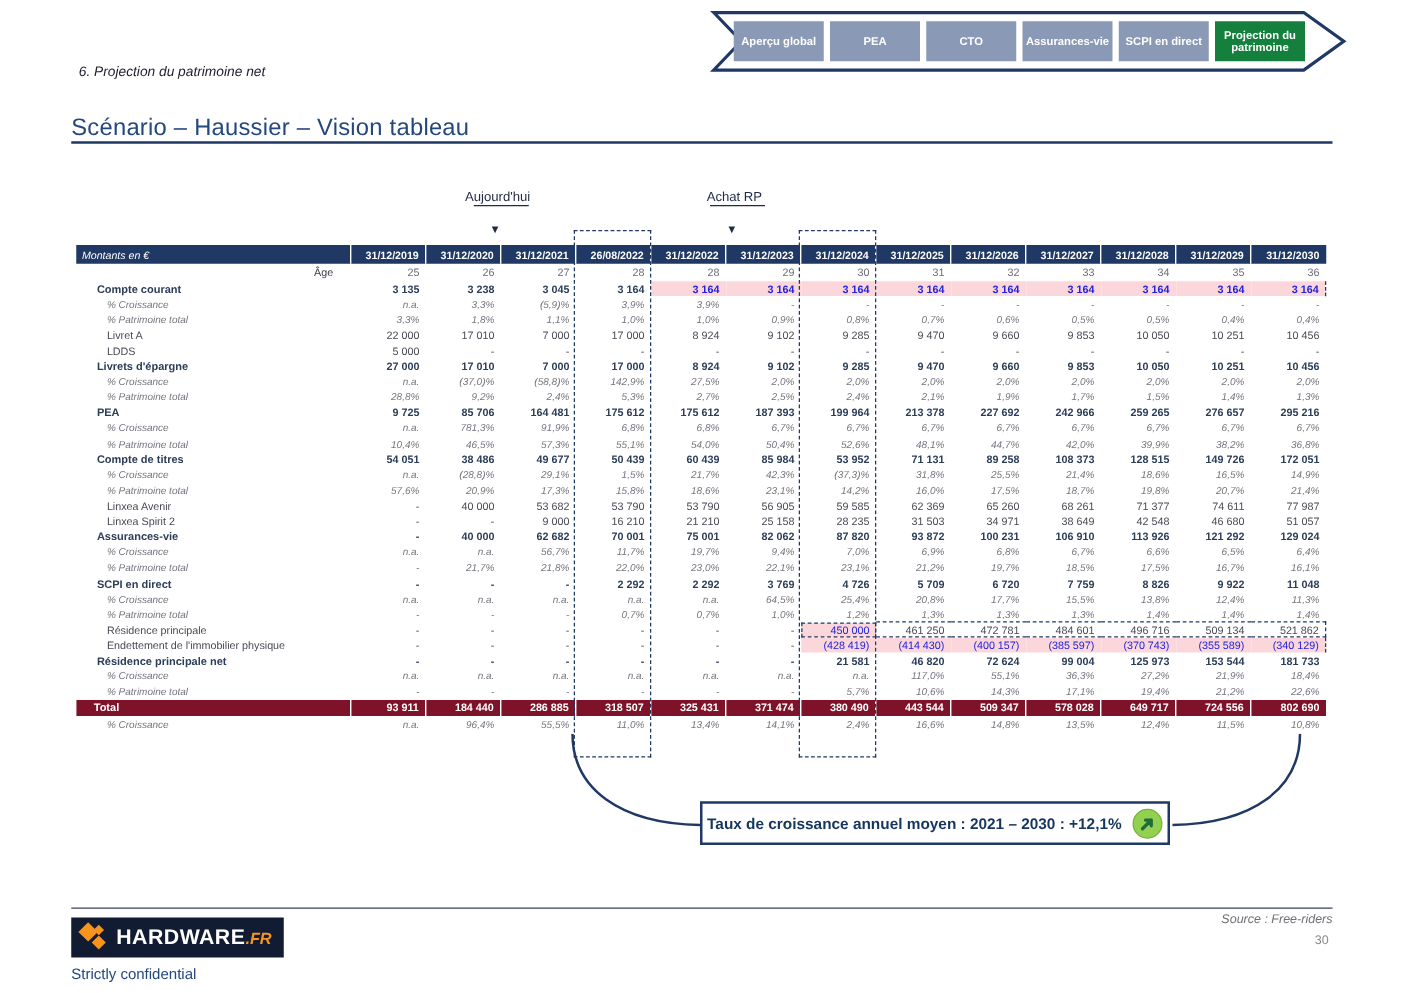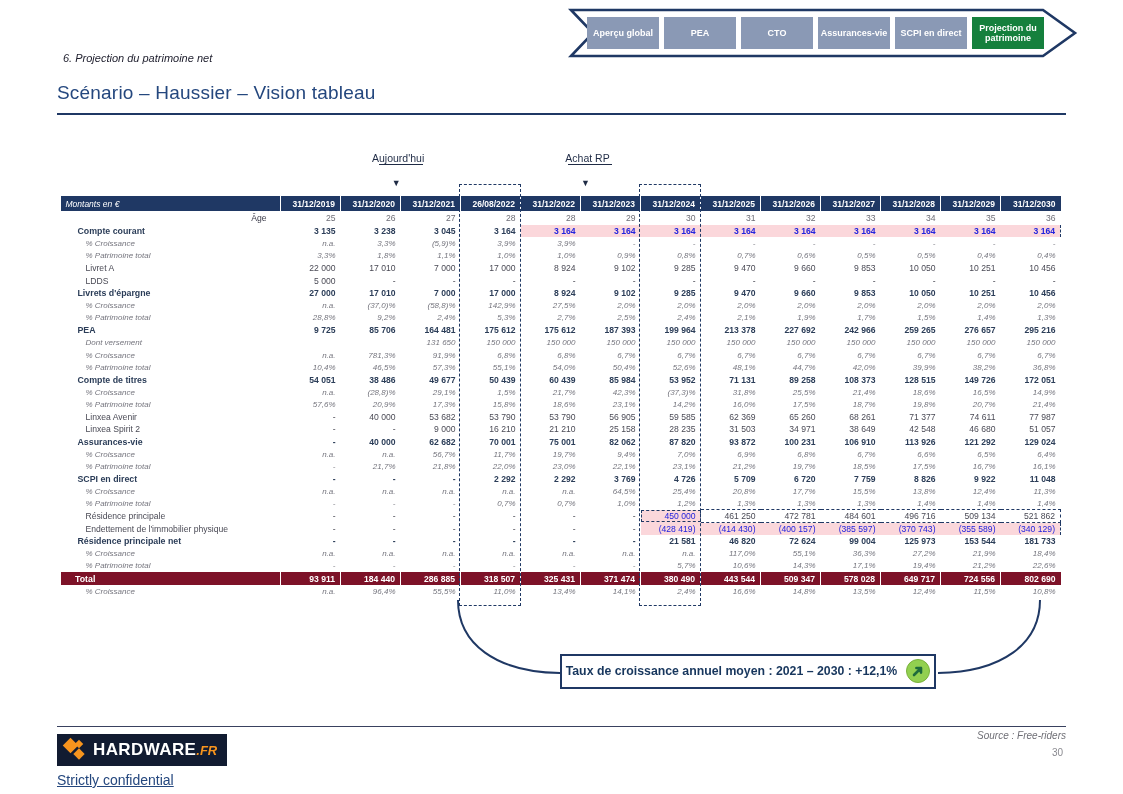--- a/index.html
+++ b/index.html
@@ -8,21 +8,21 @@
 
   
   .banner { position:absolute; left:557px; top:7px; width:523px; height:52px; }
   .banner svg { position:absolute; left:0; top:0; }
   .tab { position:absolute; top:10px; width:72px; height:32px; background:#8A99B5;
          color:#fff; font-weight:bold; font-size:9px; line-height:1.15;
          display:flex; align-items:center; justify-content:center; text-align:center; cursor:pointer; }
   .tab.active { background:#15803d; }
 
   .breadcrumb { position:absolute; left:63px; top:52px; font-size:11px; color:#1c1c2b;font-style:italic; }
-  .title { position:absolute; left:57px; top:82px; font-size:19px; font-weight:400; color:#24477E; letter-spacing:.2px; }
+  .title { position:absolute; left:57px; top:92px; font-size:19px; font-weight:400; color:#24477E; letter-spacing:.2px; }
   .titlerule { position:absolute; left:57px; top:113px; width:1009px; height:2px; background:#1F3864; }
 
   
   .tablewrap { position:absolute; left:60px; top:196px; width:1000px; }
   table { border-collapse:collapse; table-layout:fixed; width:1000px; font-size:8.6px; }
   col.lbl { width:220px; } col.d { width:60px; }
   thead th { background:#1F3864; color:#fff; height:15px; font-size:8.5px; }
   th.corner { text-align:left; font-style:italic; font-weight:normal; padding-left:5px; }
   th.date { text-align:right; padding-right:5px; border-left:1px solid #fff; }
   tr.agerow td { height:14px; color:#6d6d76; text-align:right; padding-right:5px; font-size:8.6px; }
@@ -63,21 +63,21 @@
   
   .footrule { position:absolute; left:57px; top:726px; width:1009px; height:1px; background:#39415f; }
   .logo { position:absolute; left:57px; top:734px; height:32px; background:#111B31; display:flex; align-items:center; padding:0 10px 0 7px; gap:7px; }
   .logo-icon { position:relative; width:22px; height:22px; }
   .logo-icon span { position:absolute; background:#F7941E; }
   .logo-icon .d1 { left:1px; top:1px; width:11px; height:11px; transform:rotate(45deg); }
   .logo-icon .d2 { left:11px; top:11px; width:8px; height:8px; transform:rotate(45deg); }
   .logo-icon .d3 { left:12px; top:2px; width:6px; height:6px; transform:rotate(45deg); }
   .logo-text { color:#fff; font-weight:bold; font-size:17px; letter-spacing:.4px; }
   .logo-fr { color:#F7941E; font-weight:bold; font-size:13px;font-style:italic; }
-  .confidential { position:absolute; left:57px; top:772px; font-size:14px; color:#24477E;text-decoration:underline; }
+  .confidential { position:absolute; left:57px; top:772px; font-size:12px; color:#24477E; }
   .source { position:absolute; right:57px; top:730px; font-size:10px; font-style:italic; color:#6f6f76; }
   .pageno { position:absolute; right:60px; top:747px; font-size:10px; color:#8a8a90; }
 </style>
 </head>
 <body>
 
 <div class="page">
 
   <div class="banner">
     <svg width="523" height="52" viewBox="0 0 523 52">
@@ -300,36 +300,20 @@
             <td class="">187 393</td>
             <td class="">199 964</td>
             <td class="">213 378</td>
             <td class="">227 692</td>
             <td class="">242 966</td>
             <td class="">259 265</td>
             <td class="">276 657</td>
             <td class="">295 216</td>
           </tr>
           <tr class="pct">
-            <td class="lblcell">Dont versement</td>
-            <td class=""></td>
-            <td class=""></td>
-            <td class="">131 650</td>
-            <td class="">150 000</td>
-            <td class="">150 000</td>
-            <td class="">150 000</td>
-            <td class="">150 000</td>
-            <td class="">150 000</td>
-            <td class="">150 000</td>
-            <td class="">150 000</td>
-            <td class="">150 000</td>
-            <td class="">150 000</td>
-            <td class="">150 000</td>
-          </tr>
-          <tr class="pct">
             <td class="lblcell">% Croissance</td>
             <td class="">n.a.</td>
             <td class="">781,3%</td>
             <td class="">91,9%</td>
             <td class="">6,8%</td>
             <td class="">6,8%</td>
             <td class="">6,7%</td>
             <td class="">6,7%</td>
             <td class="">6,7%</td>
             <td class="">6,7%</td>

